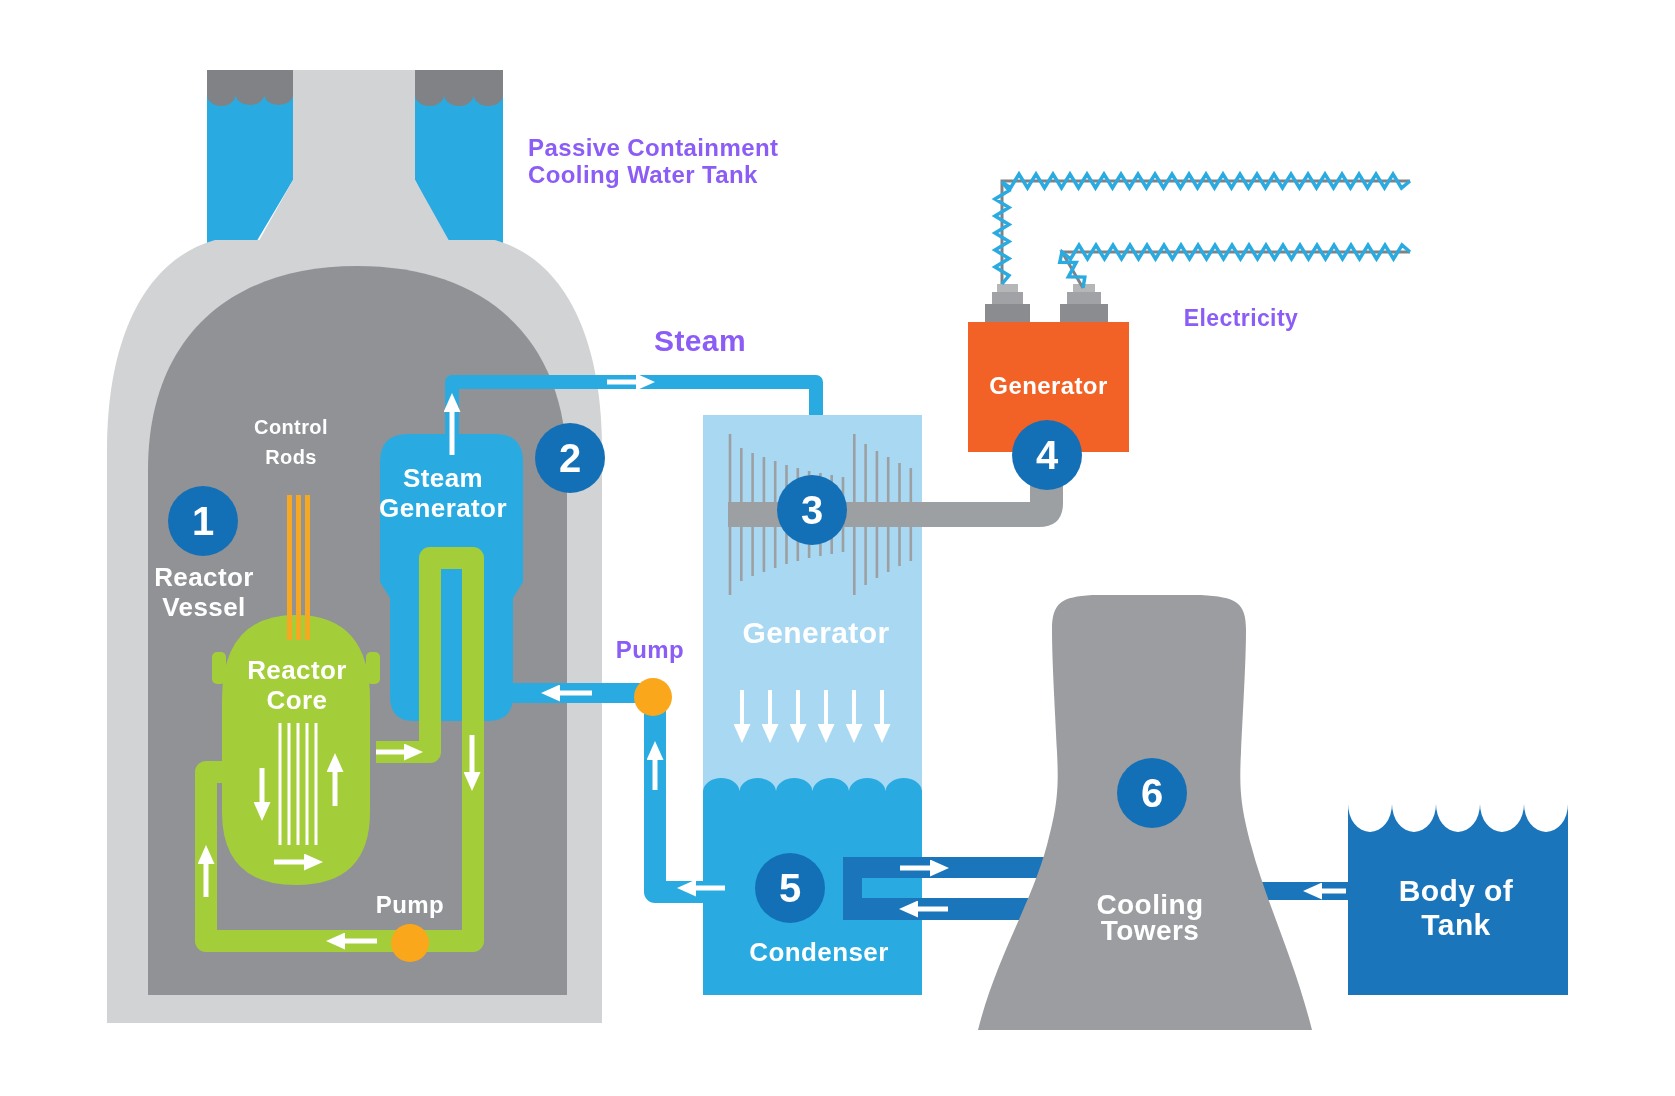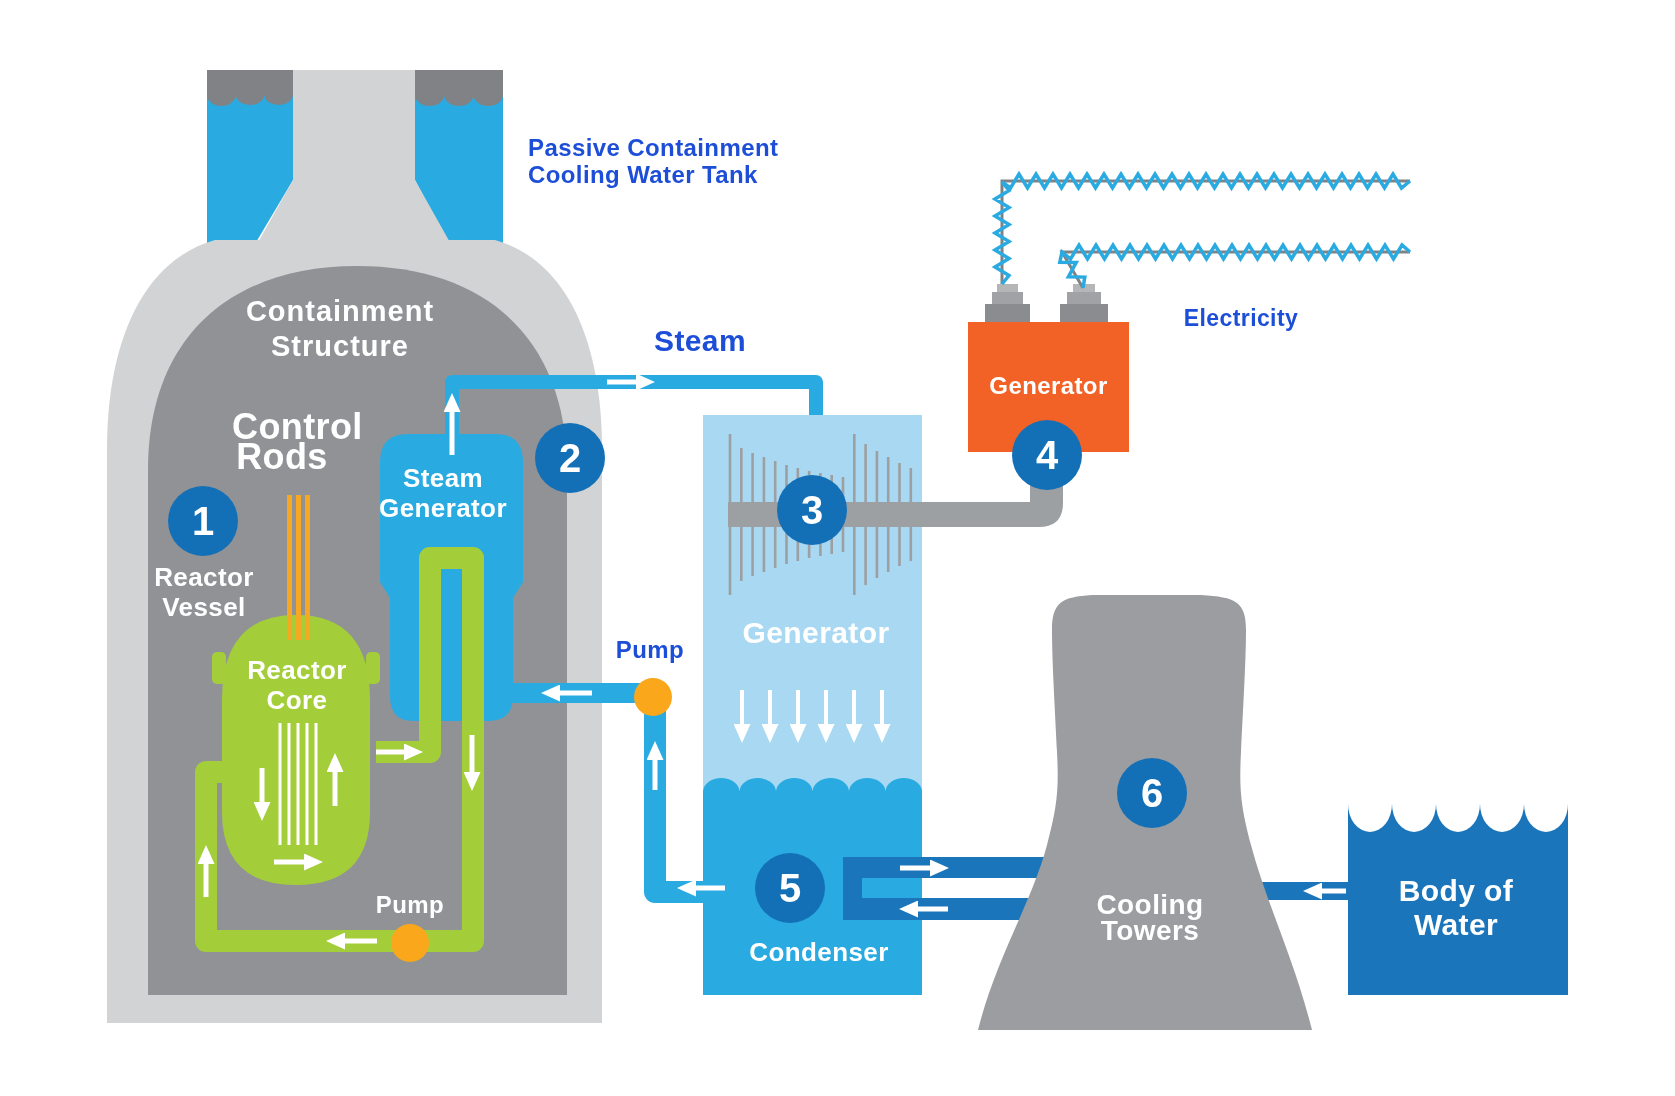--- a/index.html
+++ b/index.html
@@ -6,21 +6,21 @@
   #stage{
     position:relative;width:1675px;height:1096px;background:#ffffff;
     font-family:"Liberation Sans", sans-serif;overflow:hidden;
   }
   #art{position:absolute;left:0;top:0;}
   .lbl{
     position:absolute;font-weight:bold;white-space:pre-line;
     line-height:1.15;letter-spacing:.4px;
   }
   .white{color:#ffffff;}
-  .dark{color:#1d4ed8;}
+  .dark{color:#8b5cf6;}
   .center{text-align:center;}
   .marker{
     position:absolute;width:70px;height:70px;border-radius:50%;
     background:#1470b6;color:#fff;font-weight:bold;font-size:40px;
     line-height:70px;text-align:center;letter-spacing:0;
   }
 </style>
 </head>
 <body>
 
@@ -135,35 +135,33 @@
 
 <div class="marker" style="left:168px;top:486px">1</div>
 <div class="marker" style="left:535px;top:423px">2</div>
 <div class="marker" style="left:777px;top:475px">3</div>
 <div class="marker" style="left:1012px;top:420px">4</div>
 <div class="marker" style="left:755px;top:853px">5</div>
 <div class="marker" style="left:1117px;top:758px">6</div>
 
 <div class="lbl dark" style="left:528px;top:134px;width:270px;font-size:24px;line-height:27px">Passive Containment
 Cooling Water Tank</div>
-<div class="lbl white center" style="left:240px;top:294px;width:200px;font-size:29px;line-height:35px;letter-spacing:1px">Containment
-Structure</div>
-<div class="lbl white center" style="left:232px;top:412px;width:100px;font-size:36px;line-height:30px">Control
+<div class="lbl white center" style="left:241px;top:412px;width:100px;font-size:20px;line-height:30px">Control
 Rods</div>
 <div class="lbl white center" style="left:154px;top:562px;width:100px;font-size:26px;line-height:30px">Reactor
 Vessel</div>
 <div class="lbl white center" style="left:247px;top:655px;width:100px;font-size:26px;line-height:30px">Reactor
 Core</div>
 <div class="lbl white center" style="left:368px;top:463px;width:150px;font-size:26px;line-height:30px">Steam
 Generator</div>
 <div class="lbl dark center" style="left:640px;top:324px;width:120px;font-size:30px">Steam</div>
 <div class="lbl white center" style="left:360px;top:891px;width:100px;font-size:24px">Pump</div>
 <div class="lbl dark center" style="left:600px;top:636px;width:100px;font-size:24px">Pump</div>
 <div class="lbl white center" style="left:736px;top:616px;width:160px;font-size:30px">Generator</div>
 <div class="lbl white center" style="left:739px;top:938px;width:160px;font-size:26px">Condenser</div>
 <div class="lbl white center" style="left:968px;top:372px;width:161px;font-size:24px">Generator</div>
 <div class="lbl dark center" style="left:1156px;top:305px;width:170px;font-size:23px">Electricity</div>
 <div class="lbl white center" style="left:1090px;top:892px;width:120px;font-size:28px;line-height:26px">Cooling
 Towers</div>
 <div class="lbl white center" style="left:1376px;top:874px;width:160px;font-size:30px;line-height:34px">Body of
-Water</div>
+Tank</div>
 
 </div>
 
 </body></html>

